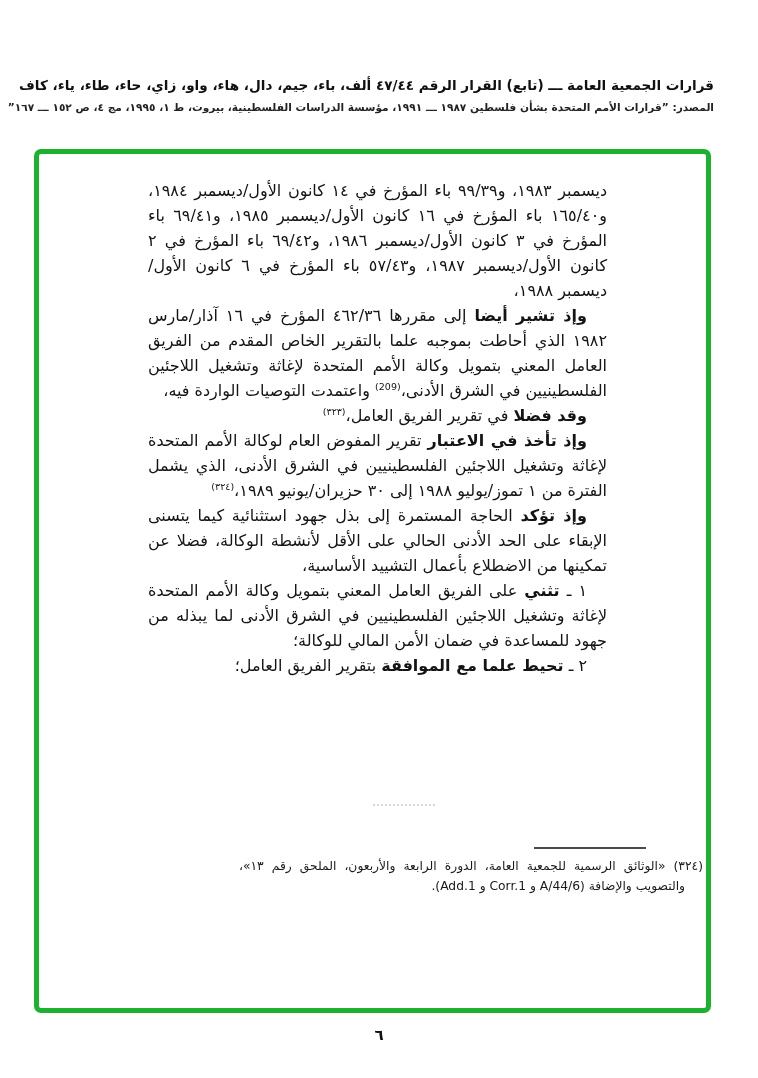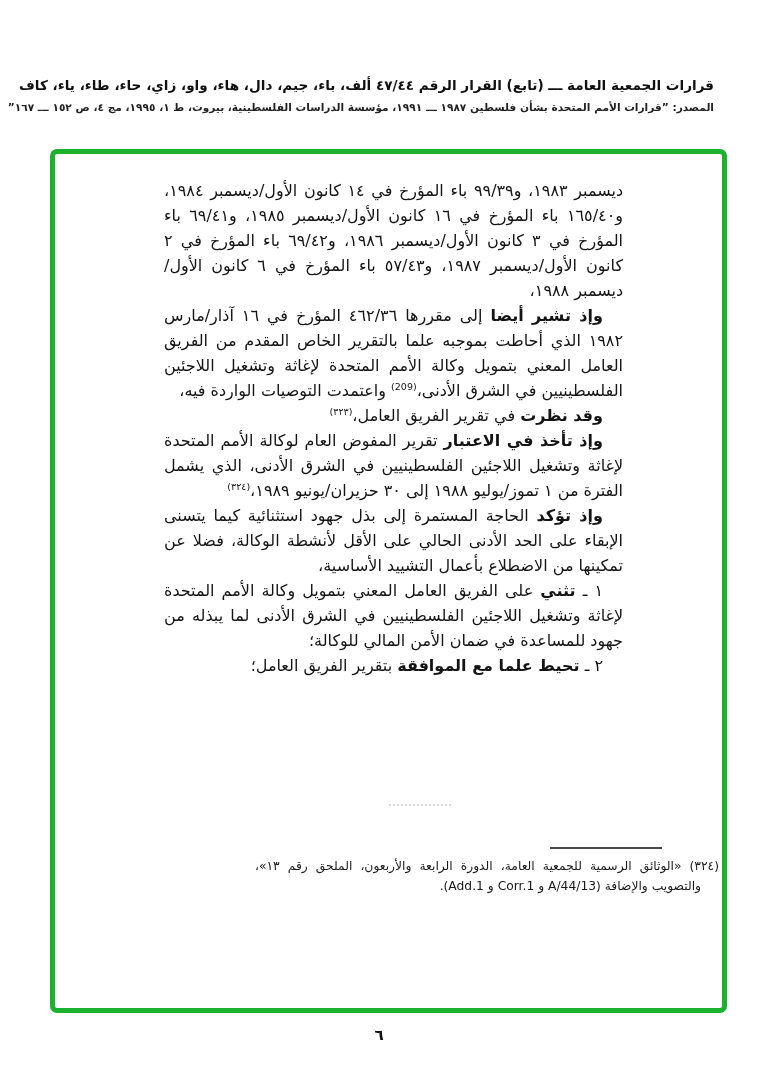--- a/index.html
+++ b/index.html
@@ -115,38 +115,38 @@
 </head>
 <body>
 
 <div class="page">
 
   <div class="header">
     <div class="title-line">قرارات الجمعية العامة ـــ (تابع) القرار الرقم ٤٧/٤٤ ألف، باء، جيم، دال، هاء، واو، زاي، حاء، طاء، ياء، كاف</div>
     <div class="source-line">المصدر: ”قرارات الأمم المتحدة بشأن فلسطين ١٩٨٧ ـــ ١٩٩١، مؤسسة الدراسات الفلسطينية، بيروت، ط ١، ١٩٩٥، مج ٤، ص ١٥٢ ـــ ١٦٧”</div>
   </div>
 
-  <div class="green-box" style="border-color: rgb(28, 178, 47); margin-left: 16px;">
+  <div class="green-box" style="border-color: rgb(28, 178, 47);">
 
     <div class="main-text" id="main-text">
         <p class="para"><span>ديسمبر ١٩٨٣، و٩٩/٣٩ باء المؤرخ في ١٤ كانون الأول/ديسمبر ١٩٨٤، و١٦٥/٤٠ باء المؤرخ في ١٦ كانون الأول/ديسمبر ١٩٨٥، و٦٩/٤١ باء المؤرخ في ٣ كانون الأول/ديسمبر ١٩٨٦، و٦٩/٤٢ باء المؤرخ في ٢ كانون الأول/ديسمبر ١٩٨٧، و٥٧/٤٣ باء المؤرخ في ٦ كانون الأول/ديسمبر ١٩٨٨،</span></p>
         <p class="para indent"><b>وإذ تشير أيضا</b><span> إلى مقررها ٤٦٢/٣٦ المؤرخ في ١٦ آذار/مارس ١٩٨٢ الذي أحاطت بموجبه علما بالتقرير الخاص المقدم من الفريق العامل المعني بتمويل وكالة الأمم المتحدة لإغاثة وتشغيل اللاجئين الفلسطينيين في الشرق الأدنى،</span><sup class="fnref">(209)</sup><span> واعتمدت التوصيات الواردة فيه،</span></p>
-        <p class="para indent"><b>وقد نظرت</b><span> في تقرير الفريق العامل،</span><sup class="fnref">(٣٢٣)</sup></p>
+        <p class="para indent"><b>وقد فضلا</b><span> في تقرير الفريق العامل،</span><sup class="fnref">(٣٢٣)</sup></p>
         <p class="para indent"><b>وإذ تأخذ في الاعتبار</b><span> تقرير المفوض العام لوكالة الأمم المتحدة لإغاثة وتشغيل اللاجئين الفلسطينيين في الشرق الأدنى، الذي يشمل الفترة من ١ تموز/يوليو ١٩٨٨ إلى ٣٠ حزيران/يونيو ١٩٨٩،</span><sup class="fnref">(٣٢٤)</sup></p>
         <p class="para indent"><b>وإذ تؤكد</b><span> الحاجة المستمرة إلى بذل جهود استثنائية كيما يتسنى الإبقاء على الحد الأدنى الحالي على الأقل لأنشطة الوكالة، فضلا عن تمكينها من الاضطلاع بأعمال التشييد الأساسية،</span></p>
         <p class="para indent"><span>١ ـ </span><b>تثني</b><span> على الفريق العامل المعني بتمويل وكالة الأمم المتحدة لإغاثة وتشغيل اللاجئين الفلسطينيين في الشرق الأدنى لما يبذله من جهود للمساعدة في ضمان الأمن المالي للوكالة؛</span></p>
         <p class="para indent"><span>٢ ـ </span><b>تحيط علما مع الموافقة</b><span> بتقرير الفريق العامل؛</span></p>
       </div>
 
     <div class="artifact"></div>
 
     <div class="footnotes">
       <div class="fn-rule"></div>
       <div id="footnote-list">
-          <div class="footnote">(٣٢٤) «الوثائق الرسمية للجمعية العامة، الدورة الرابعة والأربعون، الملحق رقم ١٣»، والتصويب والإضافة (A/44/13 و Corr.1 و Add.1).</div>
+          <div class="footnote">(٣٢٤) «الوثائق الرسمية للجمعية العامة، الدورة الرابعة والأربعون، الملحق رقم ١٣»، والتصويب والإضافة (A/44/6 و Corr.1 و Add.1).</div>
         </div>
     </div>
 
   </div>
 
   <div class="page-number">٦</div>
 
 </div>
 
 </body></html>

